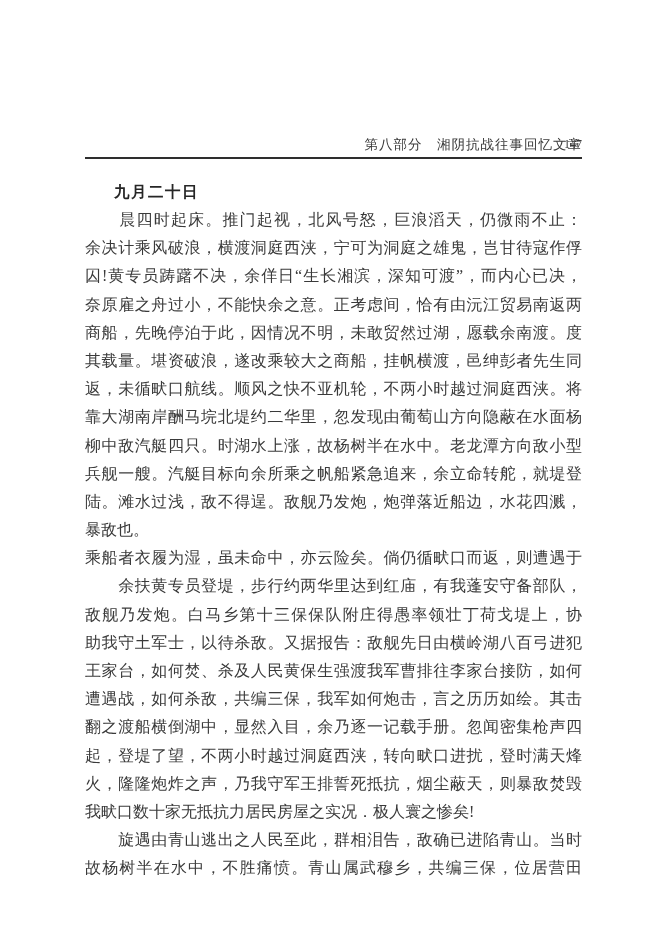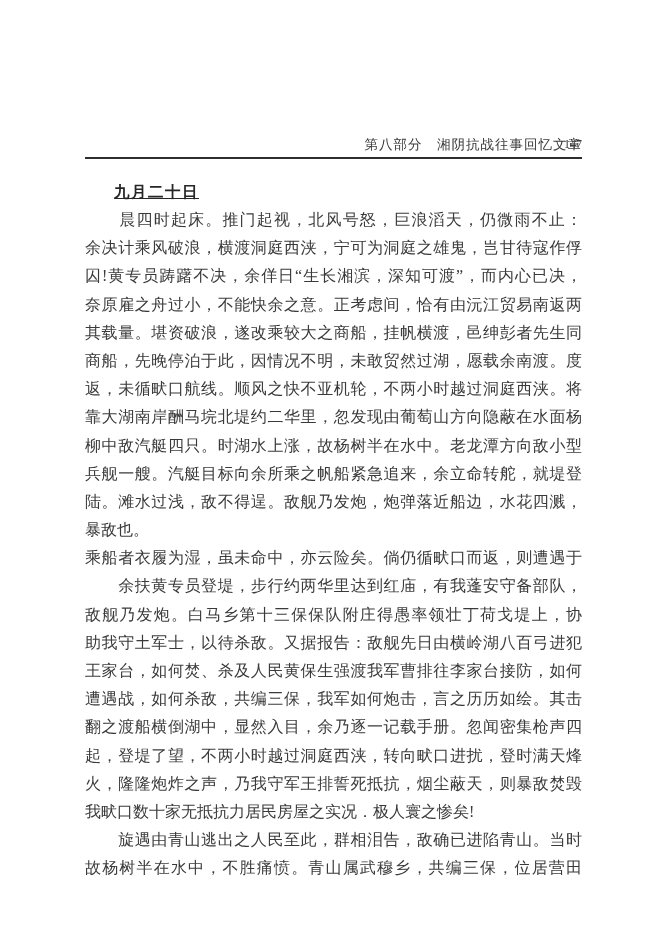--- a/index.html
+++ b/index.html
@@ -46,21 +46,20 @@
     border-bottom: 2px solid var(--rule, #2e2e2e);
   }
   .entry-heading {
     margin-top: 23px;
     margin-left: 29px;
     font-family: "Liberation Sans", sans-serif;
     font-weight: 700;
     font-size: 15.5px;
     letter-spacing: 1.5px;
     color: #262626;
-    text-decoration: underline;
   }
   .body-text {
     margin-top: 3px;
     font-size: 16px;
   }
   .line {
     height: 28.2px;
     line-height: 28.2px;
     text-align: justify;
     text-align-last: justify;
@@ -83,22 +82,22 @@
 
     <div class="rule"></div>
 
     <div class="entry-heading">九月二十日</div>
 
     <div class="body-text" id="body-text">
         <div class="line">　　晨四时起床。推门起视，北风号怒，巨浪滔天，仍微雨不止：</div>
         <div class="line">余决计乘风破浪，横渡洞庭西浃，宁可为洞庭之雄鬼，岂甘待寇作俘</div>
         <div class="line">囚!黄专员踌躇不决，余佯日“生长湘滨，深知可渡”，而内心已决，</div>
         <div class="line">奈原雇之舟过小，不能快余之意。正考虑间，恰有由沅江贸易南返两</div>
+        <div class="line">商船，先晚停泊于此，因情况不明，未敢贸然过湖，愿载余南渡。度</div>
         <div class="line">其载量。堪资破浪，遂改乘较大之商船，挂帆横渡，邑绅彭者先生同</div>
-        <div class="line">商船，先晚停泊于此，因情况不明，未敢贸然过湖，愿载余南渡。度</div>
         <div class="line">返，未循畎口航线。顺风之快不亚机轮，不两小时越过洞庭西浃。将</div>
         <div class="line">靠大湖南岸酬马垸北堤约二华里，忽发现由葡萄山方向隐蔽在水面杨</div>
         <div class="line">柳中敌汽艇四只。时湖水上涨，故杨树半在水中。老龙潭方向敌小型</div>
         <div class="line">兵舰一艘。汽艇目标向余所乘之帆船紧急追来，余立命转舵，就堤登</div>
         <div class="line">陆。滩水过浅，敌不得逞。敌舰乃发炮，炮弹落近船边，水花四溅，</div>
         <div class="line para-end">暴敌也。</div>
         <div class="line">乘船者衣履为湿，虽未命中，亦云险矣。倘仍循畎口而返，则遭遇于</div>
         <div class="line">　　余扶黄专员登堤，步行约两华里达到红庙，有我蓬安守备部队，</div>
         <div class="line">敌舰乃发炮。白马乡第十三保保队附庄得愚率领壮丁荷戈堤上，协</div>
         <div class="line">助我守土军士，以待杀敌。又据报告：敌舰先日由横岭湖八百弓进犯</div>

